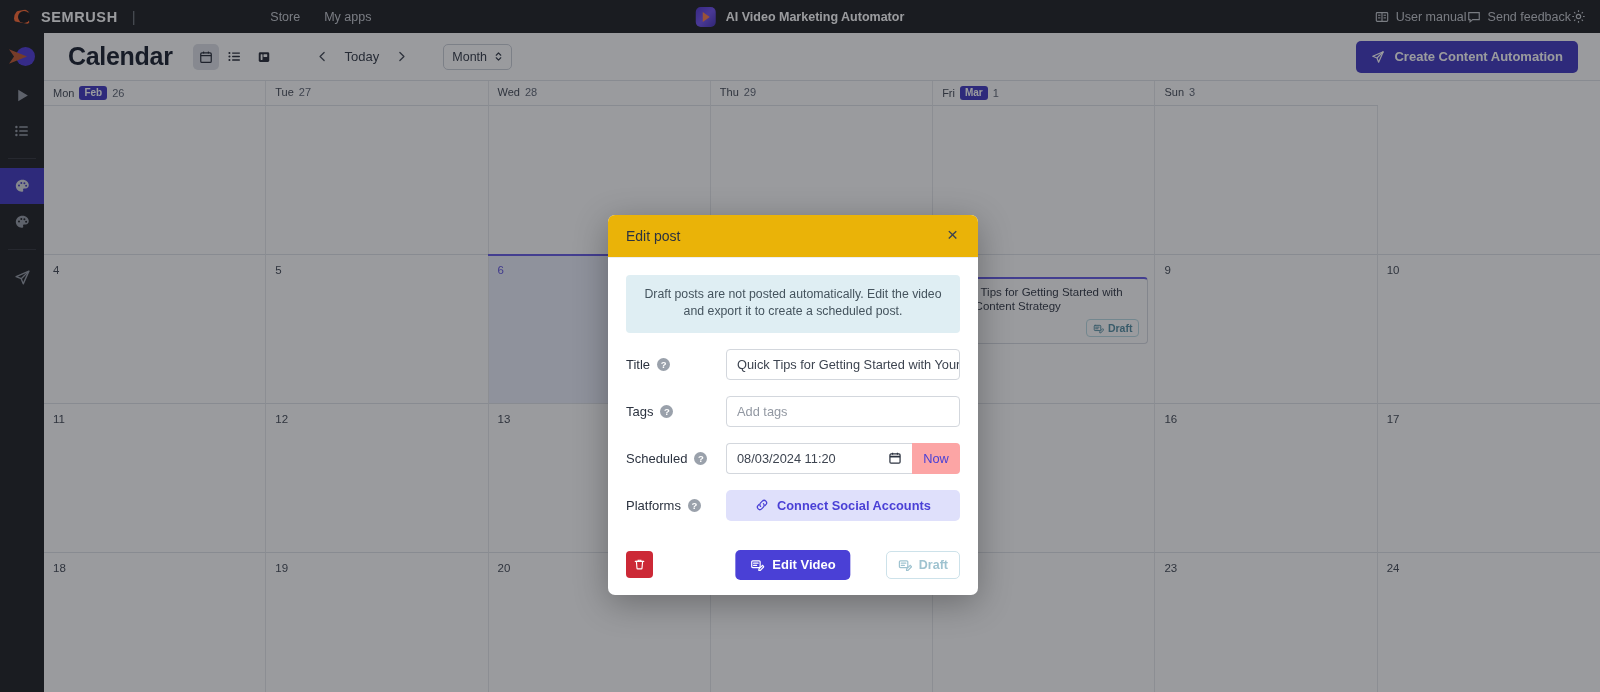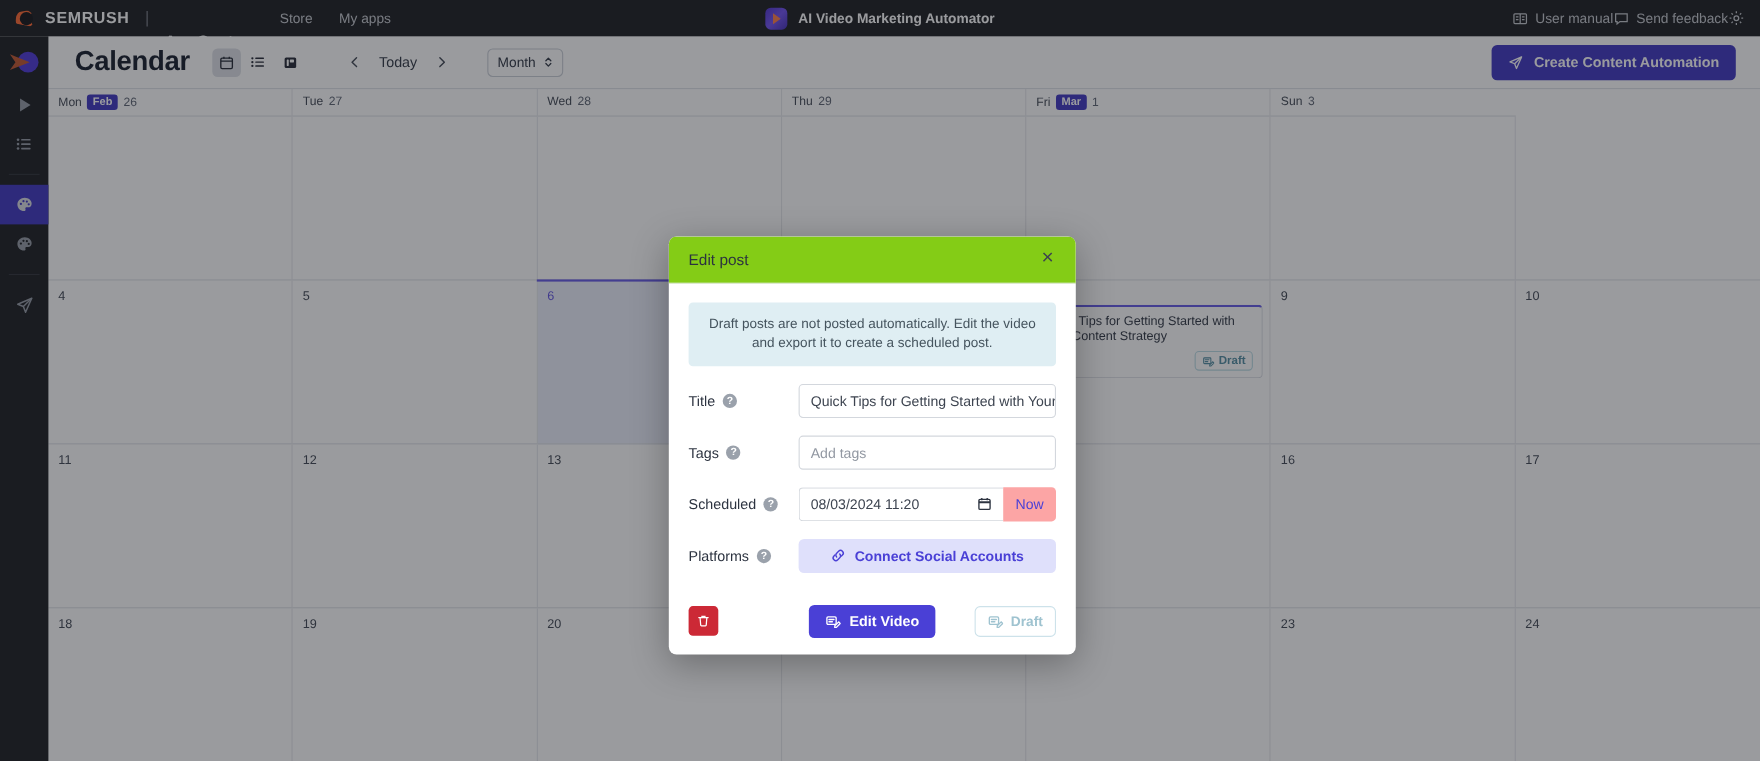--- a/index.html
+++ b/index.html
@@ -23,21 +23,21 @@
     background: #ff642d; border-radius: 50% 50% 50% 50%/60% 60% 40% 40%;
     clip-path: polygon(0 20%, 100% 0, 70% 50%, 100% 100%, 0 80%);
   }
   .sem-mark .c2 {
     position: absolute; left: 4px; top: 4px; width: 12px; height: 12px;
     background: #0f1013; border-radius: 50%;
   }
   .sem-name { color: #fff; font-size: 14.5px; font-weight: bold; letter-spacing: .6px; }
   .sem-bar { color: #6e727a; font-size: 15px; margin: 0 7px; font-weight: 300; }
   .sem-sub { color: #fff; font-size: 15px; font-weight: bold; margin-top: 44px; }
-  .top-links { display: flex; align-items: center; gap: 24px; margin-left: 28px; }
+  .top-links { display: flex; align-items: center; gap: 24px; margin-left: 44px; }
   .top-link { color: #c3c6cc; font-size: 12.5px; cursor: pointer; }
   .top-center {
     position: absolute; left: 50%; transform: translateX(-50%);
     display: flex; align-items: center; gap: 10px;
   }
   .app-icon {
     width: 20px; height: 20px; border-radius: 5px;
     background: linear-gradient(135deg, #4b2fcf 0%, #6d4df0 50%, #3f2ab5 100%);
     display: flex; align-items: center; justify-content: center;
   }
@@ -156,21 +156,21 @@
   .overlay {
     position: absolute; inset: 0; background: rgba(30,33,40,.45); z-index: 40;
   }
   .modal {
     position: absolute; left: 608px; top: 215px; width: 370px;
     background: #fff; border-radius: 7px; z-index: 50;
     box-shadow: 0 8px 34px rgba(0,0,0,.3); overflow: hidden;
   }
   .modal-head {
     height: 43px; display: flex; align-items: center; padding: 0 18px;
-    border-bottom: 1px solid #eceef1; background: #84cc16;
+    border-bottom: 1px solid #eceef1; background: #eab308;
   }
   .modal-title { font-size: 14px; color: #2c3340; }
   .modal-close {
     margin-left: auto; font-size: 19px; color: #3d4450; cursor: pointer;
     line-height: 1; padding: 2px 2px 5px;
   }
   .modal-body { padding: 17px 18px 6px; }
   .alert {
     background: #dfeef3; color: #45545e; font-size: 12.3px; line-height: 1.42;
     text-align: center; border-radius: 4px; padding: 11px 18px 12px;

